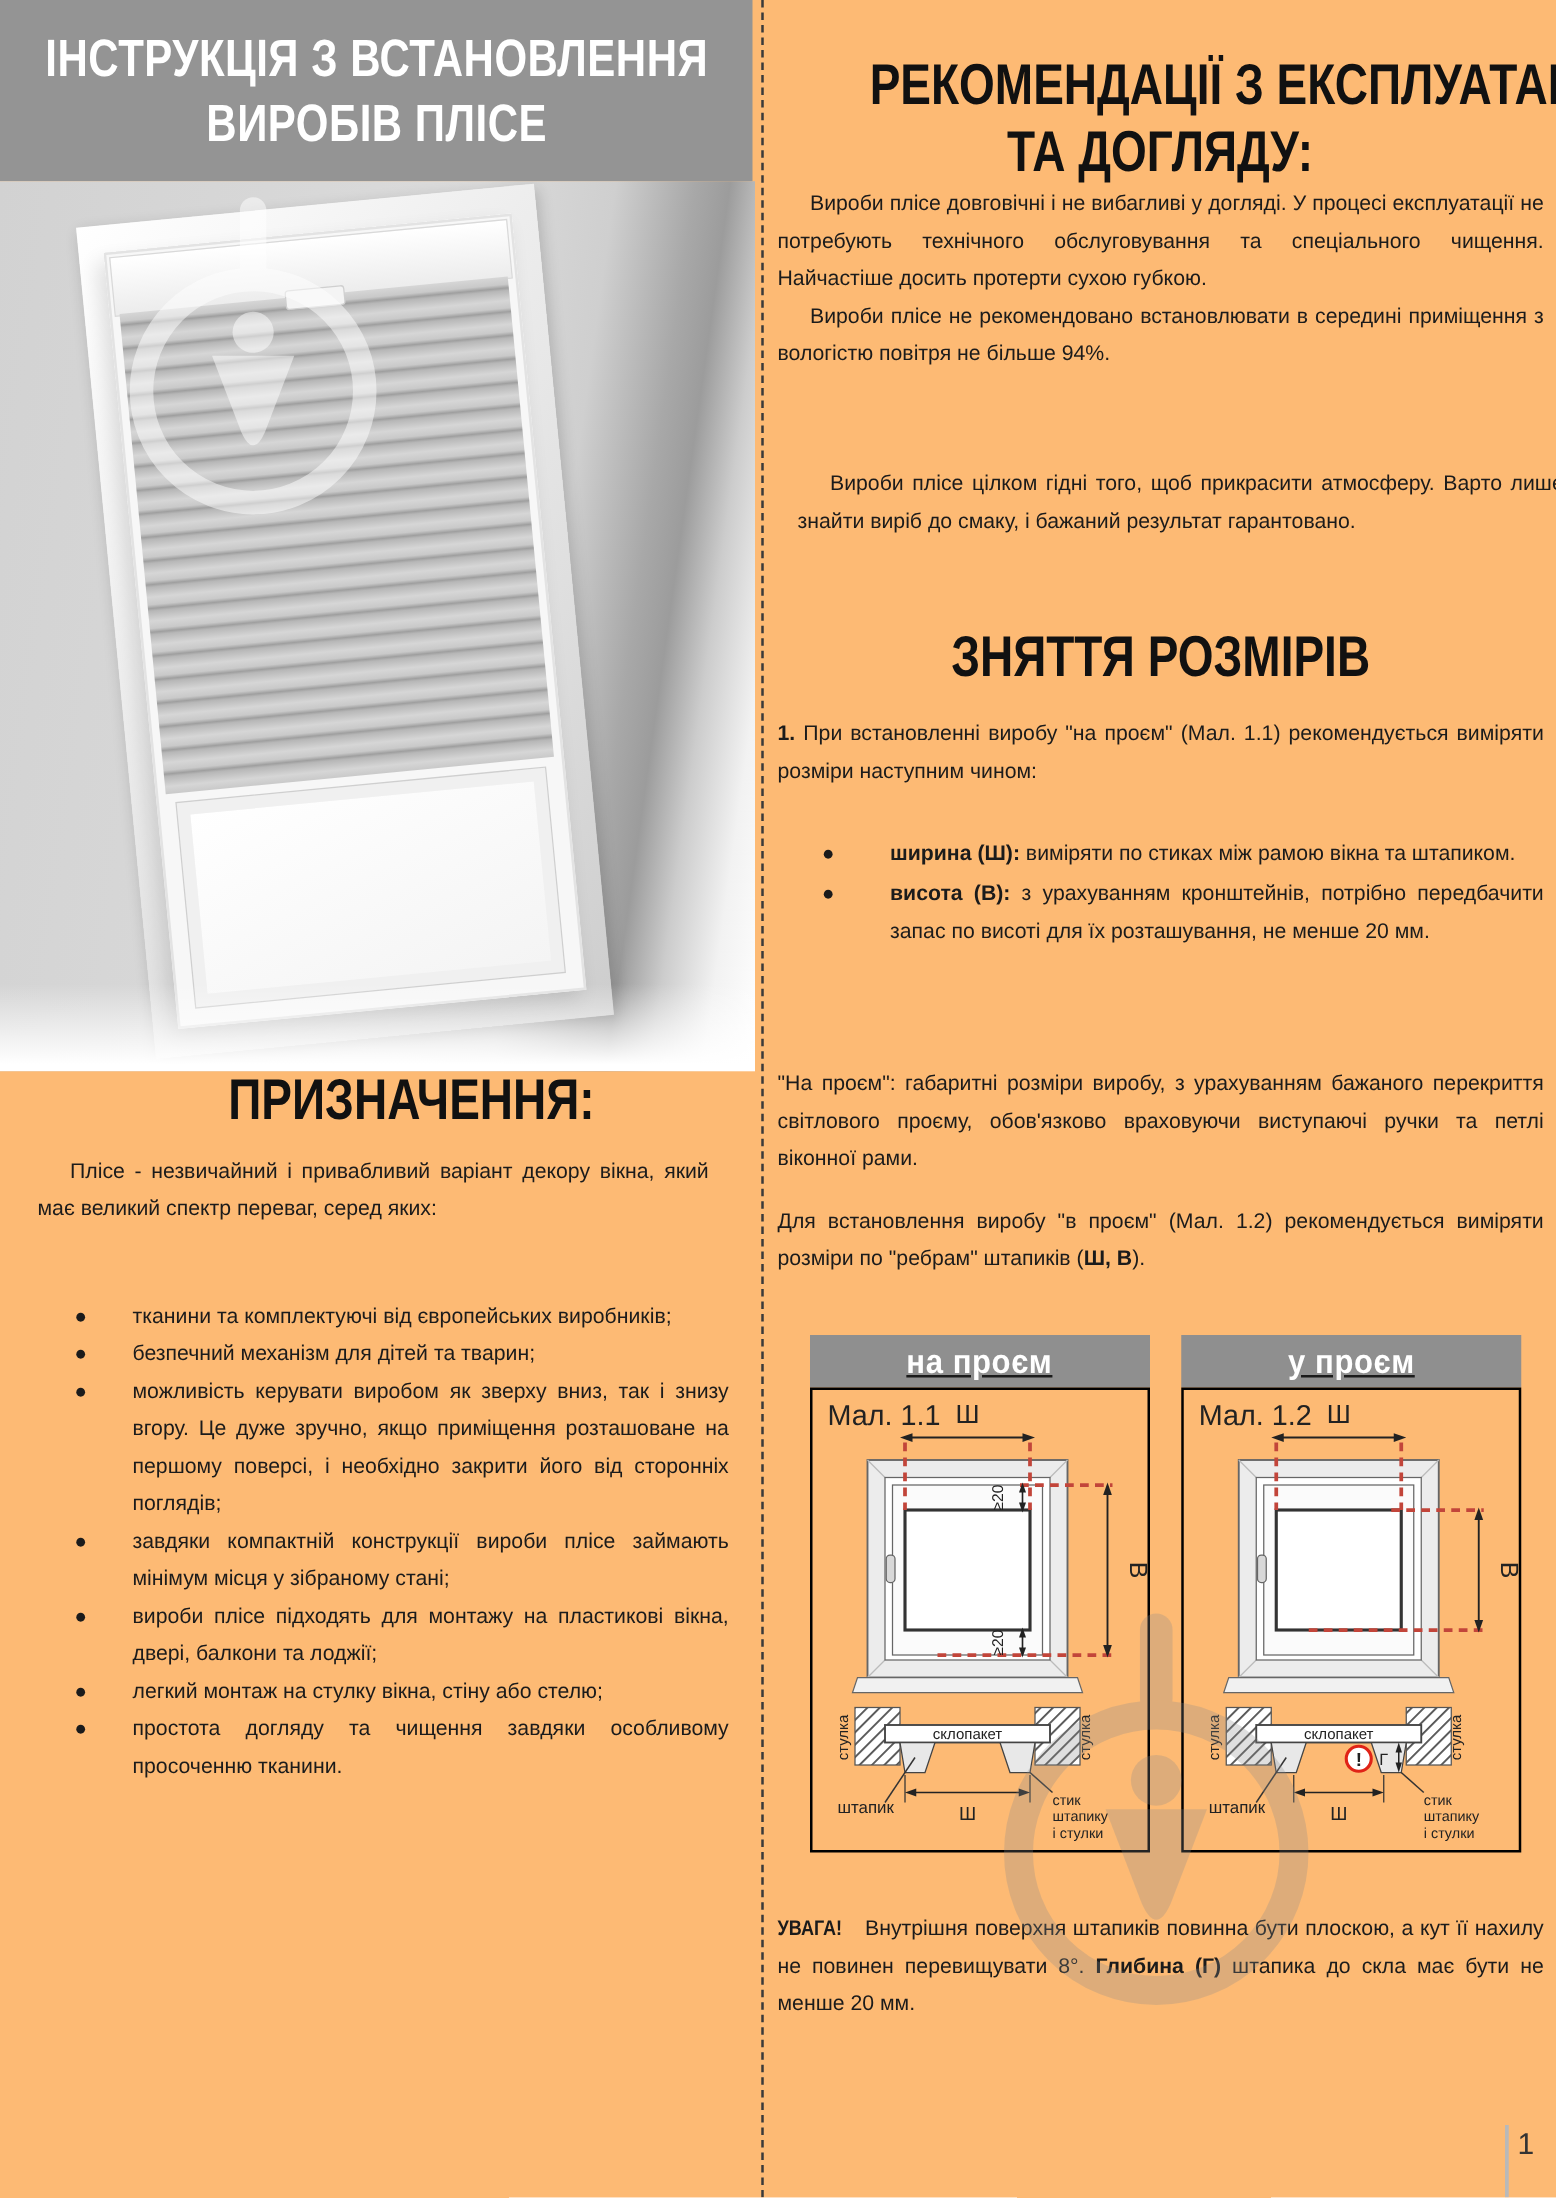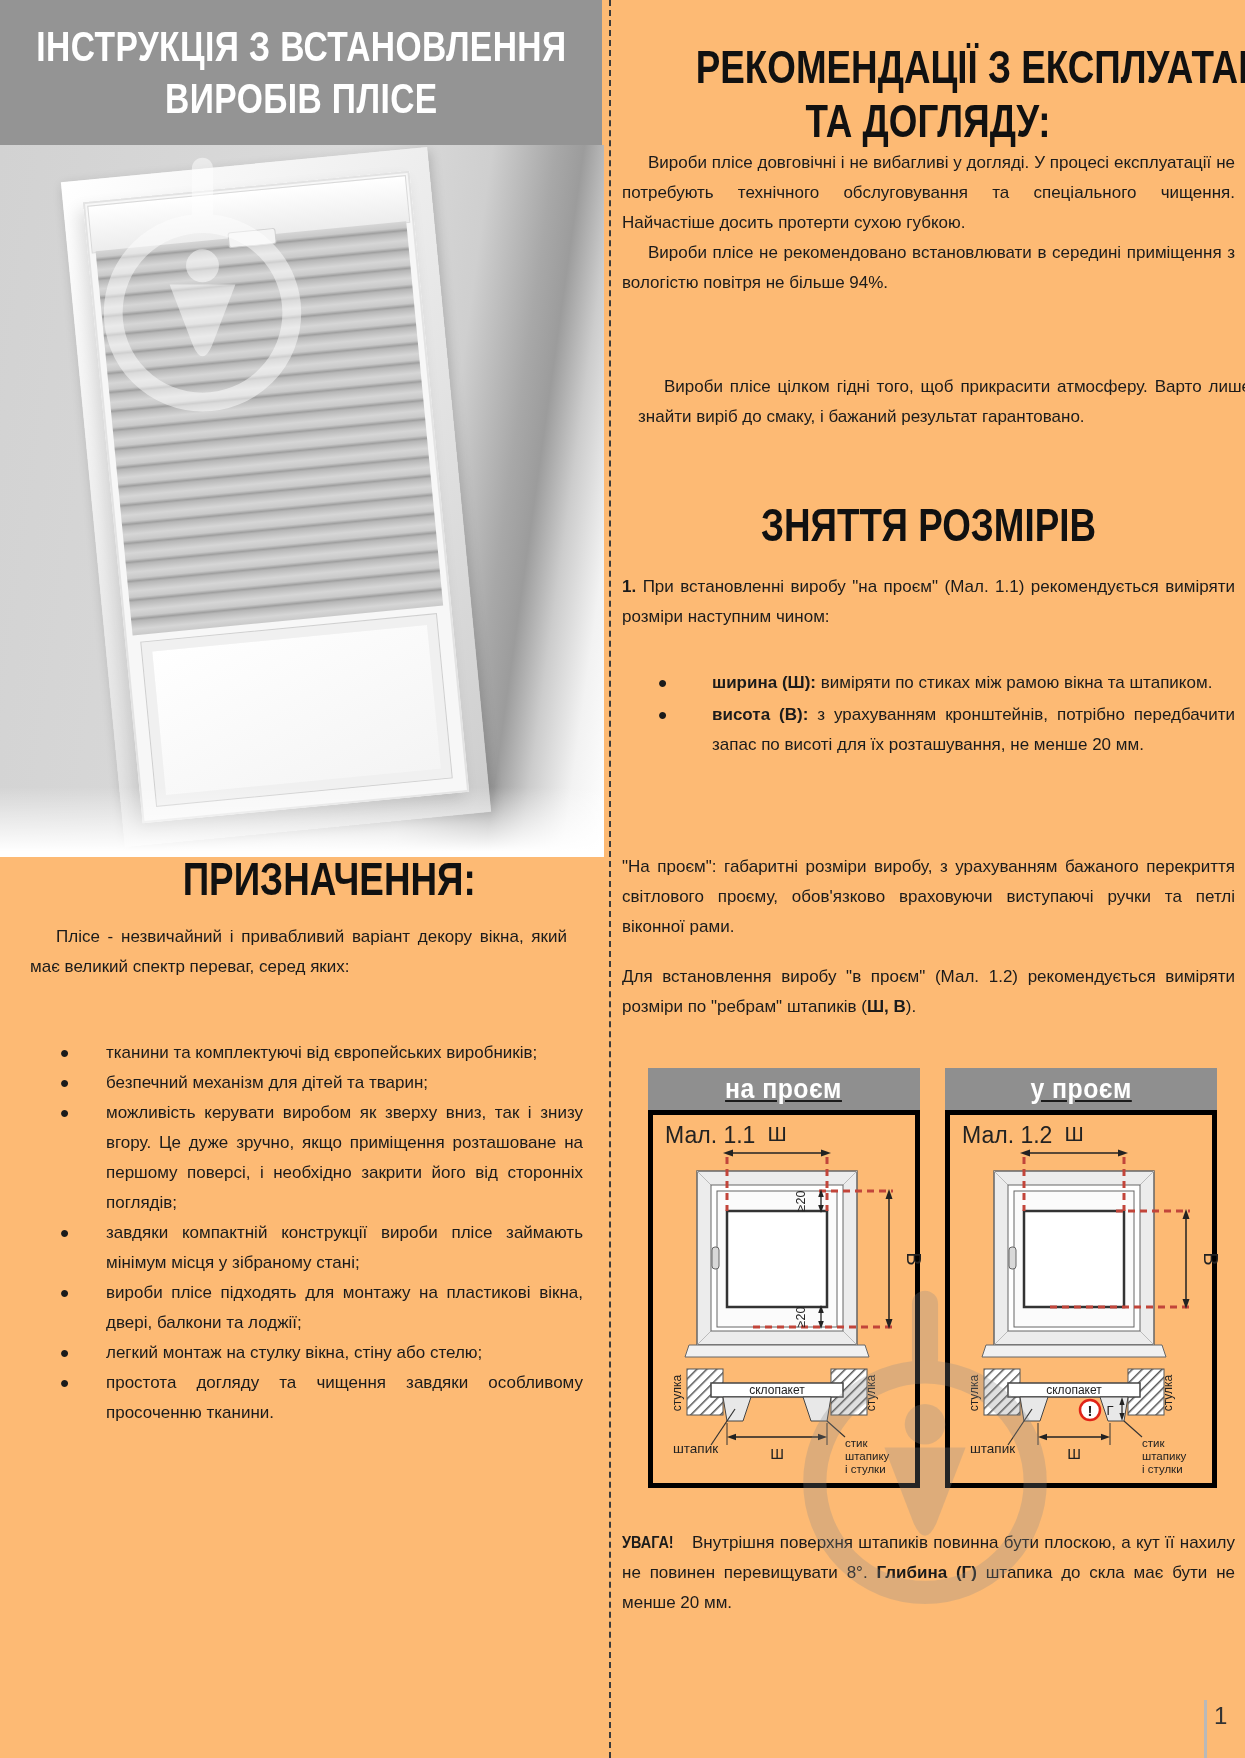--- a/index.html
+++ b/index.html
@@ -76,21 +76,21 @@
   .r-v { top:962px; }
   .r-att { top:1528px; }
   .att-label { display:inline-block; font-weight:800; transform:scaleX(0.85); transform-origin:left;
                letter-spacing:0px; margin-right:4px; }
 
   
   .dia-row { position:absolute; left:648px; top:1068px; width:570px; display:flex; gap:25px; z-index:2; }
   .dia-box { width:272px;text-decoration:underline; }
   .dia-head { height:42px; background:#8f8f8f; color:#ffffff; display:flex; align-items:center; justify-content:center; }
   .dia-head .hx { font-size:27px; transform:scaleX(0.92); }
-  .dia-body { border:5px solid #000000; background:transparent; }
+  .dia-body { border:2px solid #000000; background:transparent; }
   .dia-body svg { display:block; width:268px; height:368px; }
   svg text { font-family:"Liberation Sans", sans-serif; fill:#222222; }
 
   
   .pageno-line { position:absolute; left:1204px; top:1700px; height:58px; width:0; border-left:3px solid #b9b9b9; }
   .pageno { position:absolute; left:1214px; top:1702px; font-size:24px; color:#333333; }
 </style>
 </head>
 <body>
 

